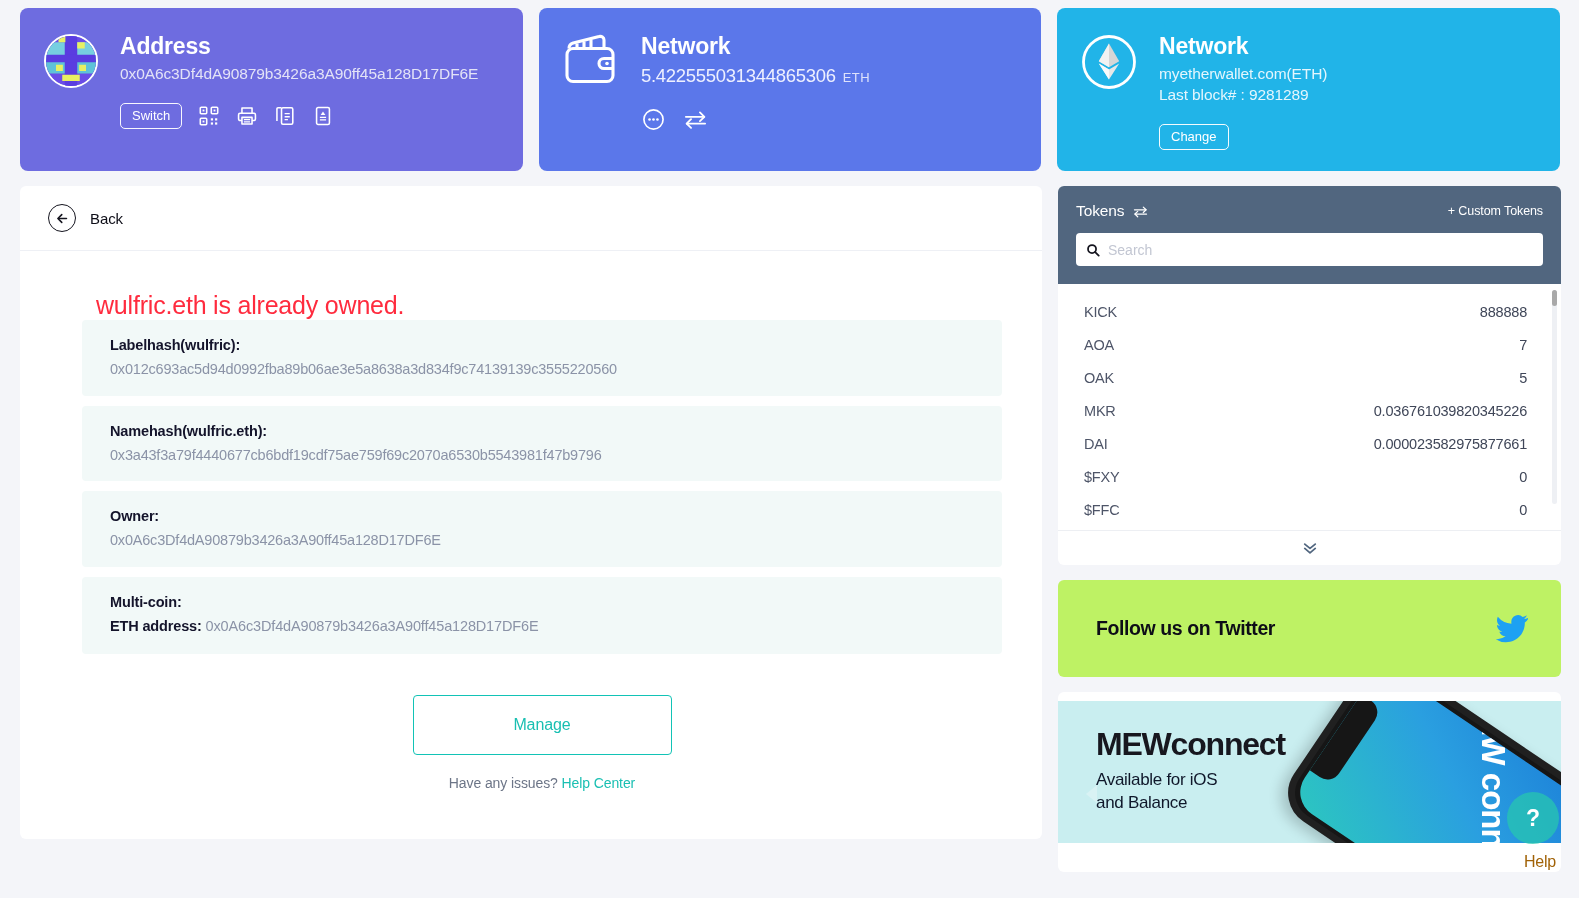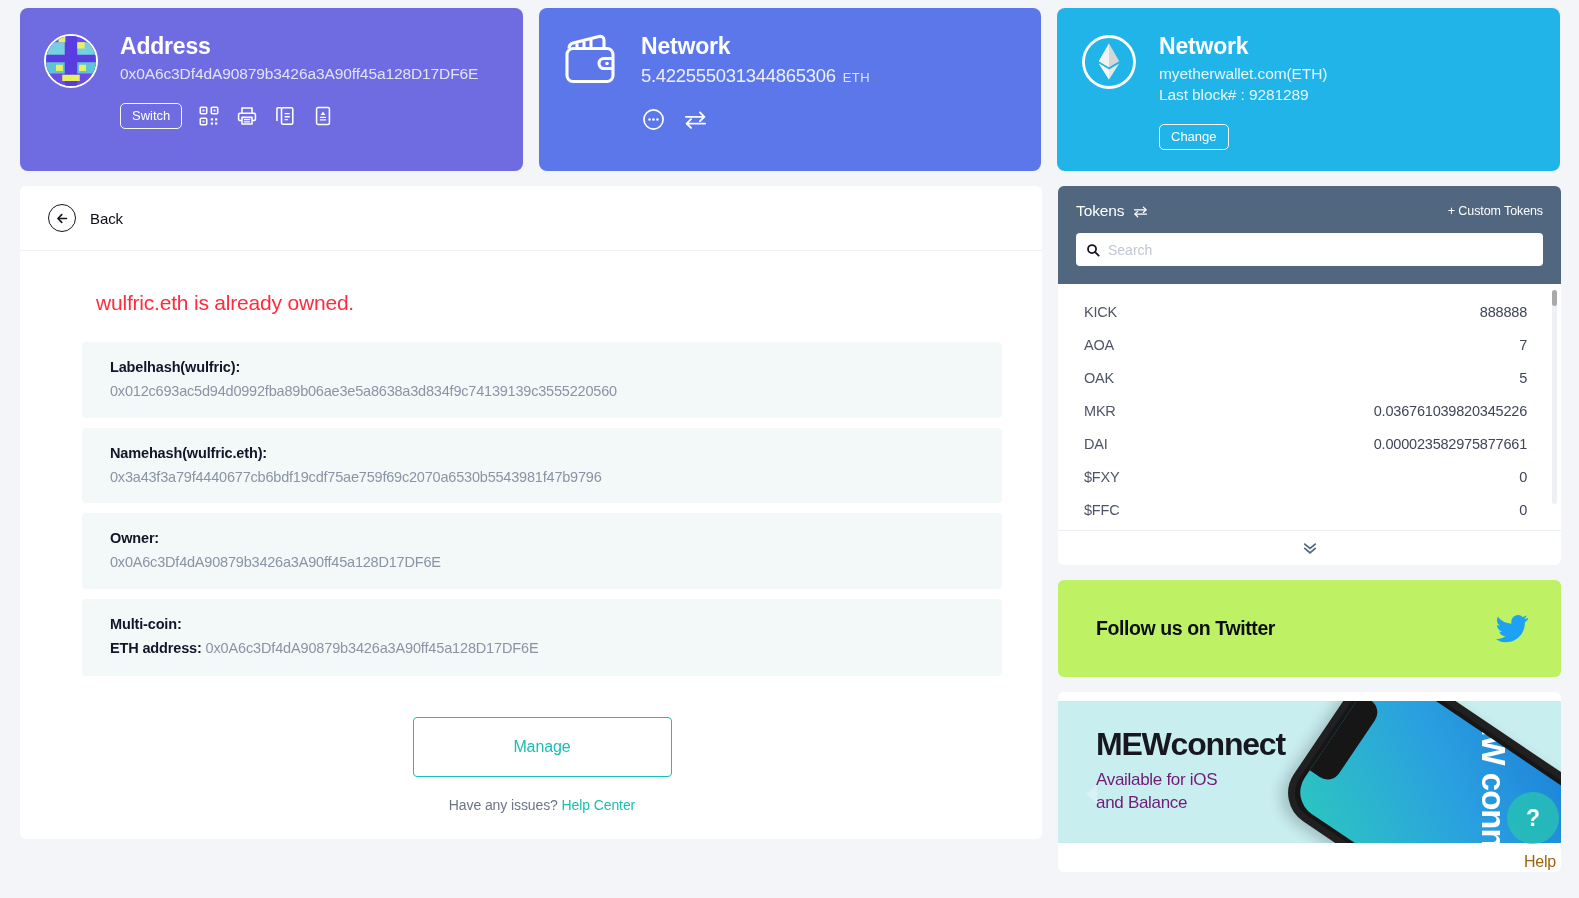--- a/index.html
+++ b/index.html
@@ -133,23 +133,22 @@
     display: flex; align-items: center; justify-content: center;
     margin-right: 14px;
   }
   .back-label { font-size: 15px; color: #0d0d17; letter-spacing: -0.1px; }
   .back-btn { display: flex; align-items: center; background: none; border: none; cursor: pointer; padding: 0; }
 
   .content-inner { padding: 40px 40px 0 62px; }
 
   .err-msg {
     color: #ff2b3e;
-    font-size: 21px;
+    font-size: 25px;
     letter-spacing: -0.2px;
-    margin-bottom: 27px;
     margin-left: 14px;
   }
 
   .info-box {
     background: #f2f9f8;
     border-radius: 4px;
     padding: 15px 0 16px 28px;
     margin-bottom: 10px;
   }
 
@@ -284,21 +283,21 @@
     height: 142px;
     background: #c9eef0;
     overflow: hidden;
   }
 
   .mew-copy { position: absolute; left: 38px; top: 27px; z-index: 3; }
   .mew-title {
     font-size: 32px; font-weight: bold; color: #17171f;
     letter-spacing: -1.2px; line-height: 1; margin-bottom: 9px;
   }
-  .mew-sub { font-size: 17px; color: #701a75; letter-spacing: -0.3px; line-height: 1.35; }
+  .mew-sub { font-size: 17px; color: #0f172a; letter-spacing: -0.3px; line-height: 1.35; }
 
   .mew-chevron {
     position: absolute; left: 28px; top: 84px; z-index: 2;
     width: 0; height: 0;
     border-top: 9px solid transparent;
     border-bottom: 9px solid transparent;
     border-right: 11px solid #d9f2f4;
   }
 
   .phone {

